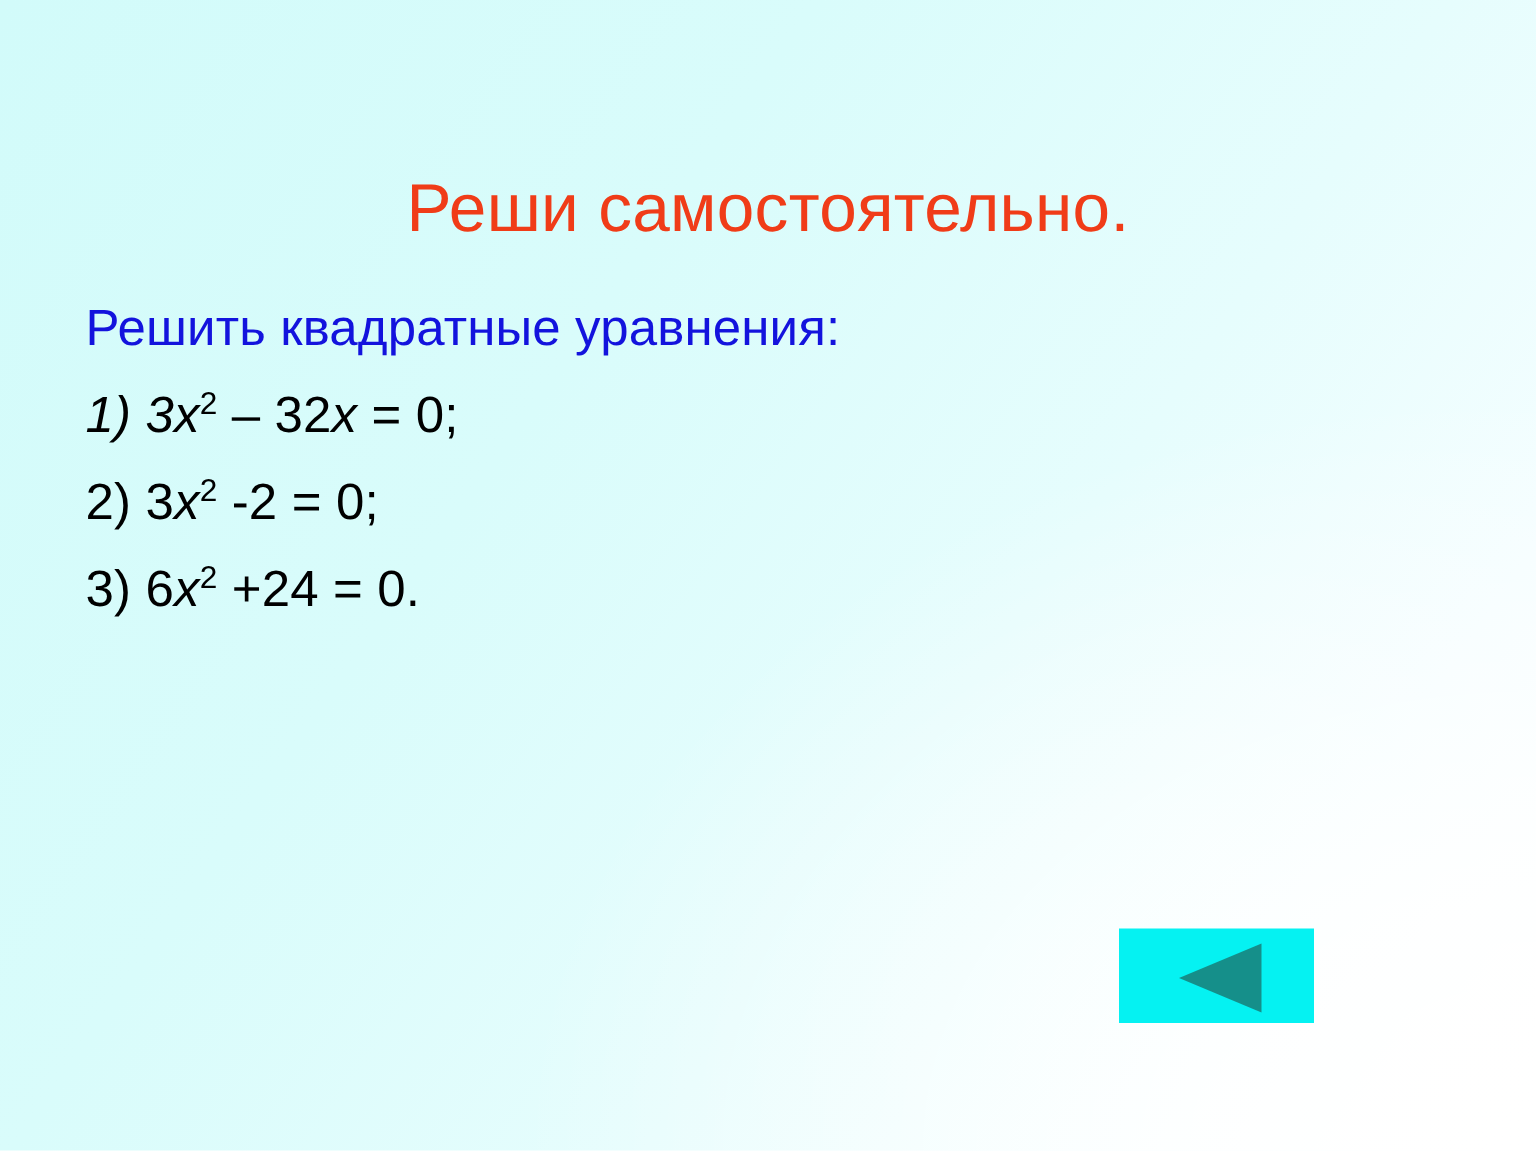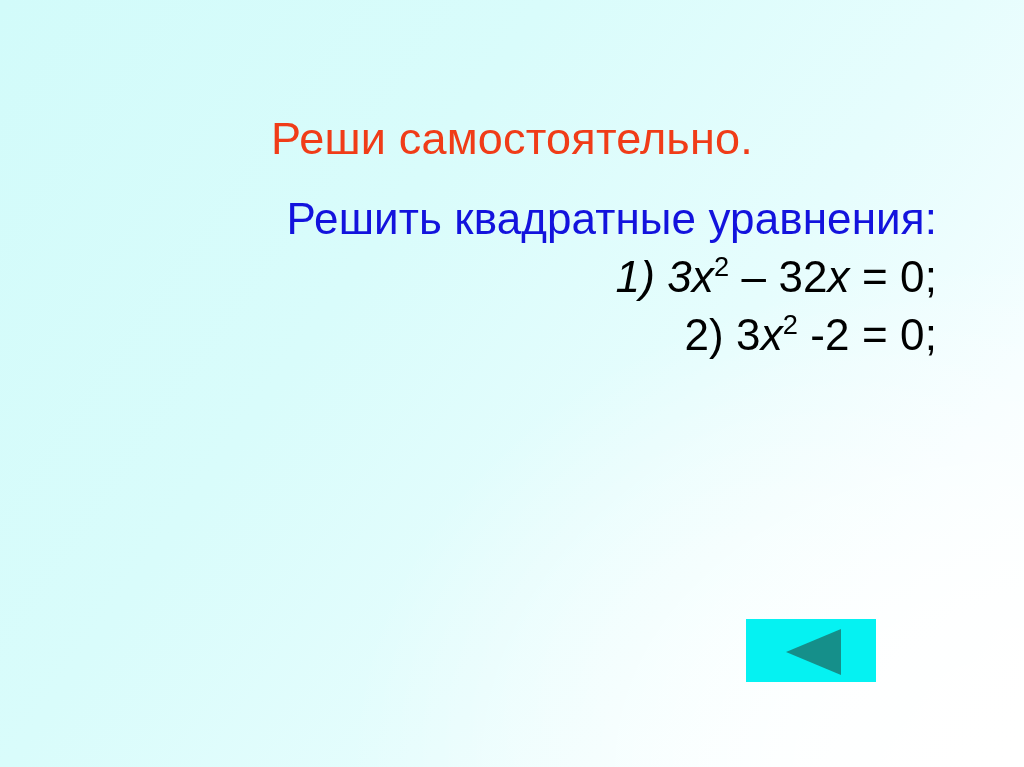--- a/index.html
+++ b/index.html
@@ -44,27 +44,26 @@
 
   
   #body-block {
     position: absolute;
     left: 57px;
     top: 190px;
     width: 880px;
   }
 
   .body-line {
-    font-size: 44px;
+    font-size: 34px;
     line-height: 58px;
     height: 58px;
     color: #000000;
     white-space: nowrap;
     letter-spacing: 0.1px;
-    text-align: right;
   }
 
   .body-line.heading {
     color: #1313dd;
   }
 
   .num-italic {
     font-style: italic;
   }
   .num-upright {
@@ -116,20 +115,23 @@
     <div class="body-line heading">Решить квадратные уравнения:</div>
 
     <div class="body-line">
       <span class="num-italic">1)</span><span class="plain">&nbsp;</span><span class="var">3</span><span class="var">x</span><sup>2</sup><span class="plain"> – 32</span><span class="var">x</span><span class="plain"> = 0;</span>
     </div>
 
     <div class="body-line">
       <span class="num-upright">2)</span><span class="plain">&nbsp;</span><span class="plain">3</span><span class="var">x</span><sup>2</sup><span class="plain"> -2 = 0;</span>
     </div>
 
+    <div class="body-line">
+      <span class="num-upright">3)</span><span class="plain">&nbsp;</span><span class="plain">6</span><span class="var">x</span><sup>2</sup><span class="plain"> +24 = 0.</span>
+    </div>
 
   </div>
 
   <div id="back-button">
     <div id="back-triangle"></div>
   </div>
 
 </div>
 
 </body></html>

